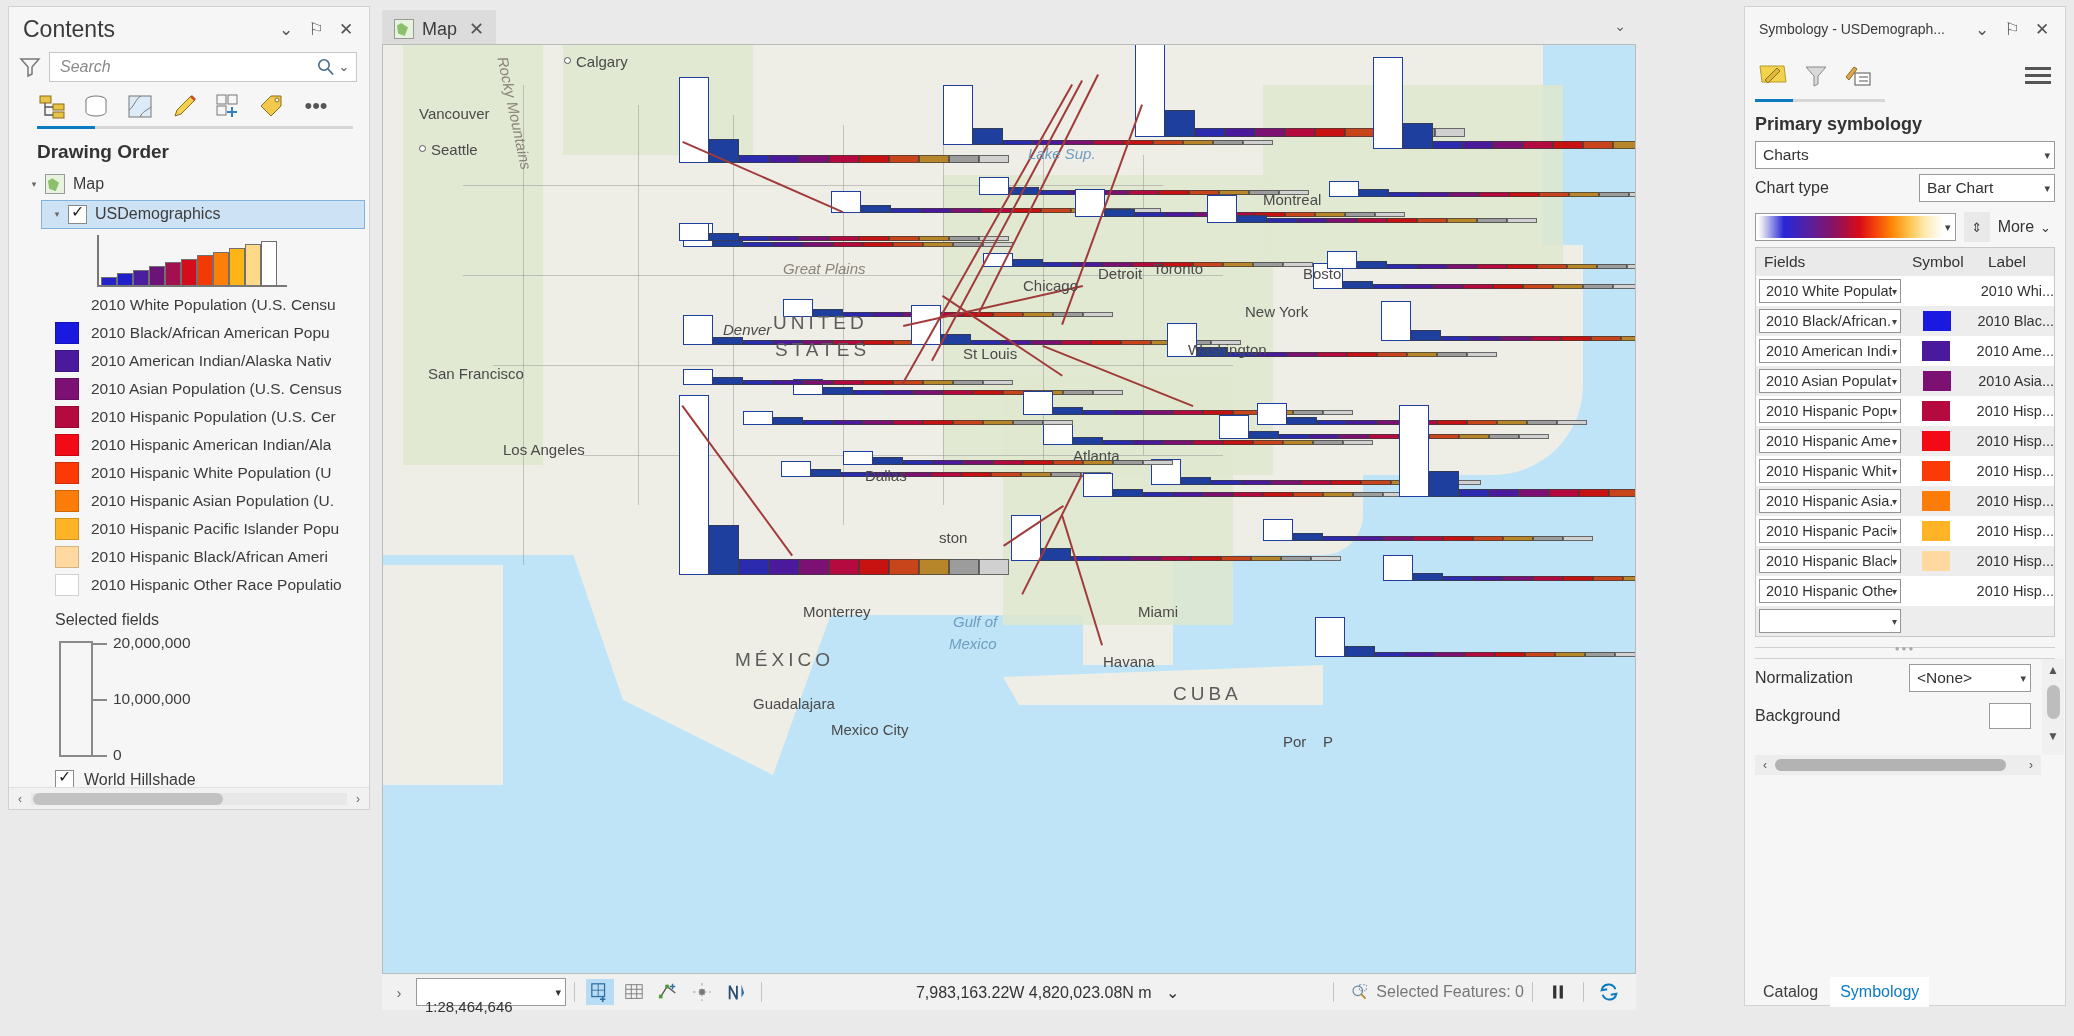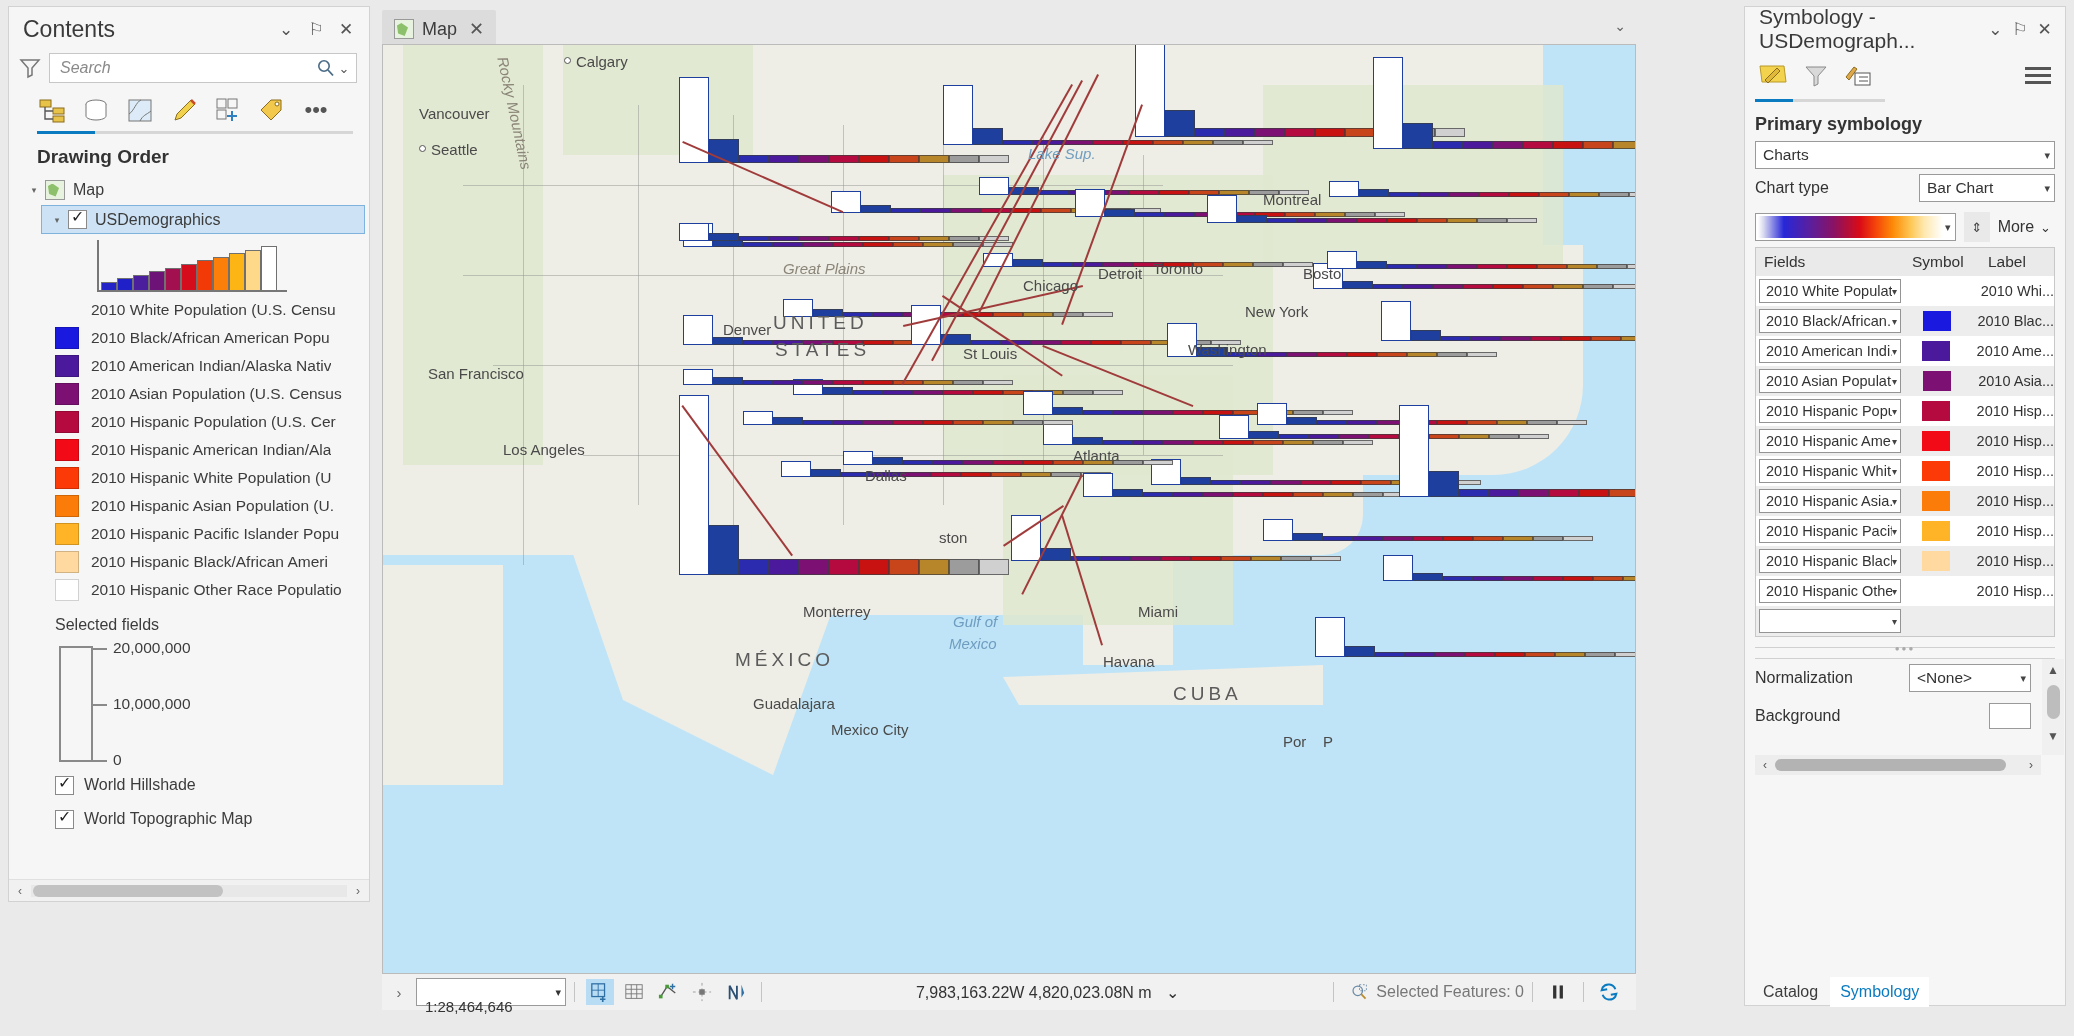--- a/index.html
+++ b/index.html
@@ -8,21 +8,21 @@
     width: 2074px; height: 1036px;
     overflow: hidden;
     font-family: "Liberation Sans", sans-serif;
     background: #f0f0f0;
     -webkit-font-smoothing: antialiased;
   }
   .app { position: relative; width: 2074px; height: 1036px; background: #eaeaea; }
 
   
   .contents-pane {
-    position: absolute; left: 8px; top: 6px; width: 362px; height: 896px;
+    position: absolute; left: 8px; top: 6px; width: 362px; height: 804px;
     background: #f6f6f6; border: 1px solid #d2d2d2;
     display: flex; flex-direction: column;
   }
   .pane-title-row {
     display: flex; align-items: center; height: 44px; padding: 0 10px 0 14px;
     flex: 0 0 auto;
   }
   .pane-title { font-size: 23px; color: #3a3a3a; font-weight: 400; flex: 1 1 auto; }
   .pane-btn {
     width: 26px; height: 26px; margin-left: 4px; color: #555;
@@ -906,21 +906,21 @@
           <div class="mdot" style="left: 36px; top: 100px;"></div>
           <div class="mlabel mtn" style="left: 128px; top: 10px; transform: rotate(78deg); transform-origin: 0px 0px;">Rocky Mountains</div>
           <div class="mlabel water" style="left: 645px; top: 100px;">Lake Sup.</div>
           <div class="mlabel" style="left: 880px; top: 146px;">Montreal</div>
           <div class="mlabel" style="left: 770px; top: 215px;">Toronto</div>
           <div class="mlabel mtn" style="left: 400px; top: 215px;">Great Plains</div>
           <div class="mlabel" style="left: 640px; top: 232px;">Chicago</div>
           <div class="mlabel" style="left: 715px; top: 220px;">Detroit</div>
           <div class="mlabel" style="left: 920px; top: 220px;">Bosto</div>
           <div class="mlabel" style="left: 862px; top: 258px;">New York</div>
-          <div class="mlabel" style="left: 340px; top: 276px;">Denver</div>
+          <div class="mlabel" style="left: 340px; top: 276px; font-style: italic;">Denver</div>
           <div class="mlabel big" style="left: 390px; top: 267px;">UNITED</div>
           <div class="mlabel big" style="left: 392px; top: 294px;">STATES</div>
           <div class="mlabel" style="left: 580px; top: 300px;">St Louis</div>
           <div class="mlabel" style="left: 805px; top: 296px;">Washington</div>
           <div class="mlabel" style="left: 45px; top: 320px;">San Francisco</div>
           <div class="mlabel" style="left: 120px; top: 396px;">Los Angeles</div>
           <div class="mlabel" style="left: 690px; top: 402px;">Atlanta</div>
           <div class="mlabel" style="left: 482px; top: 422px;">Dallas</div>
           <div class="mlabel" style="left: 556px; top: 484px;">ston</div>
           <div class="mlabel" style="left: 755px; top: 558px;">Miami</div>
@@ -1011,21 +1011,21 @@
               <path d="M4 14a8 8 0 0 0 14 2l1-3-6 1" fill="none" stroke="#0b7bc1" stroke-width="2.2"></path>
             </svg>
         </span>
       </span>
     </div>
   </div>
 
   <div class="sym-pane">
 
     <div class="pane-title-row">
-      <div class="pane-title" style="font-size:21px;">Symbology - USDemograph...</div>
+      <div class="pane-title" style="font-size:14px;">Symbology - USDemograph...</div>
       <div class="pane-btn">⌄</div>
       <div class="pane-btn">⚐</div>
       <div class="pane-btn">✕</div>
     </div>
 
     <div class="sym-tabs-row">
       <span class="sym-tab-icn">
         <svg viewBox="0 0 34 30" width="34" height="30">
             <path d="M3 6h24l2 16H5z" fill="#f3d24d" stroke="#b89a2a"></path>
             <path d="M8 20l12-12 3 3-12 12z" fill="#e0b93a" stroke="#8a6d1d"></path>

